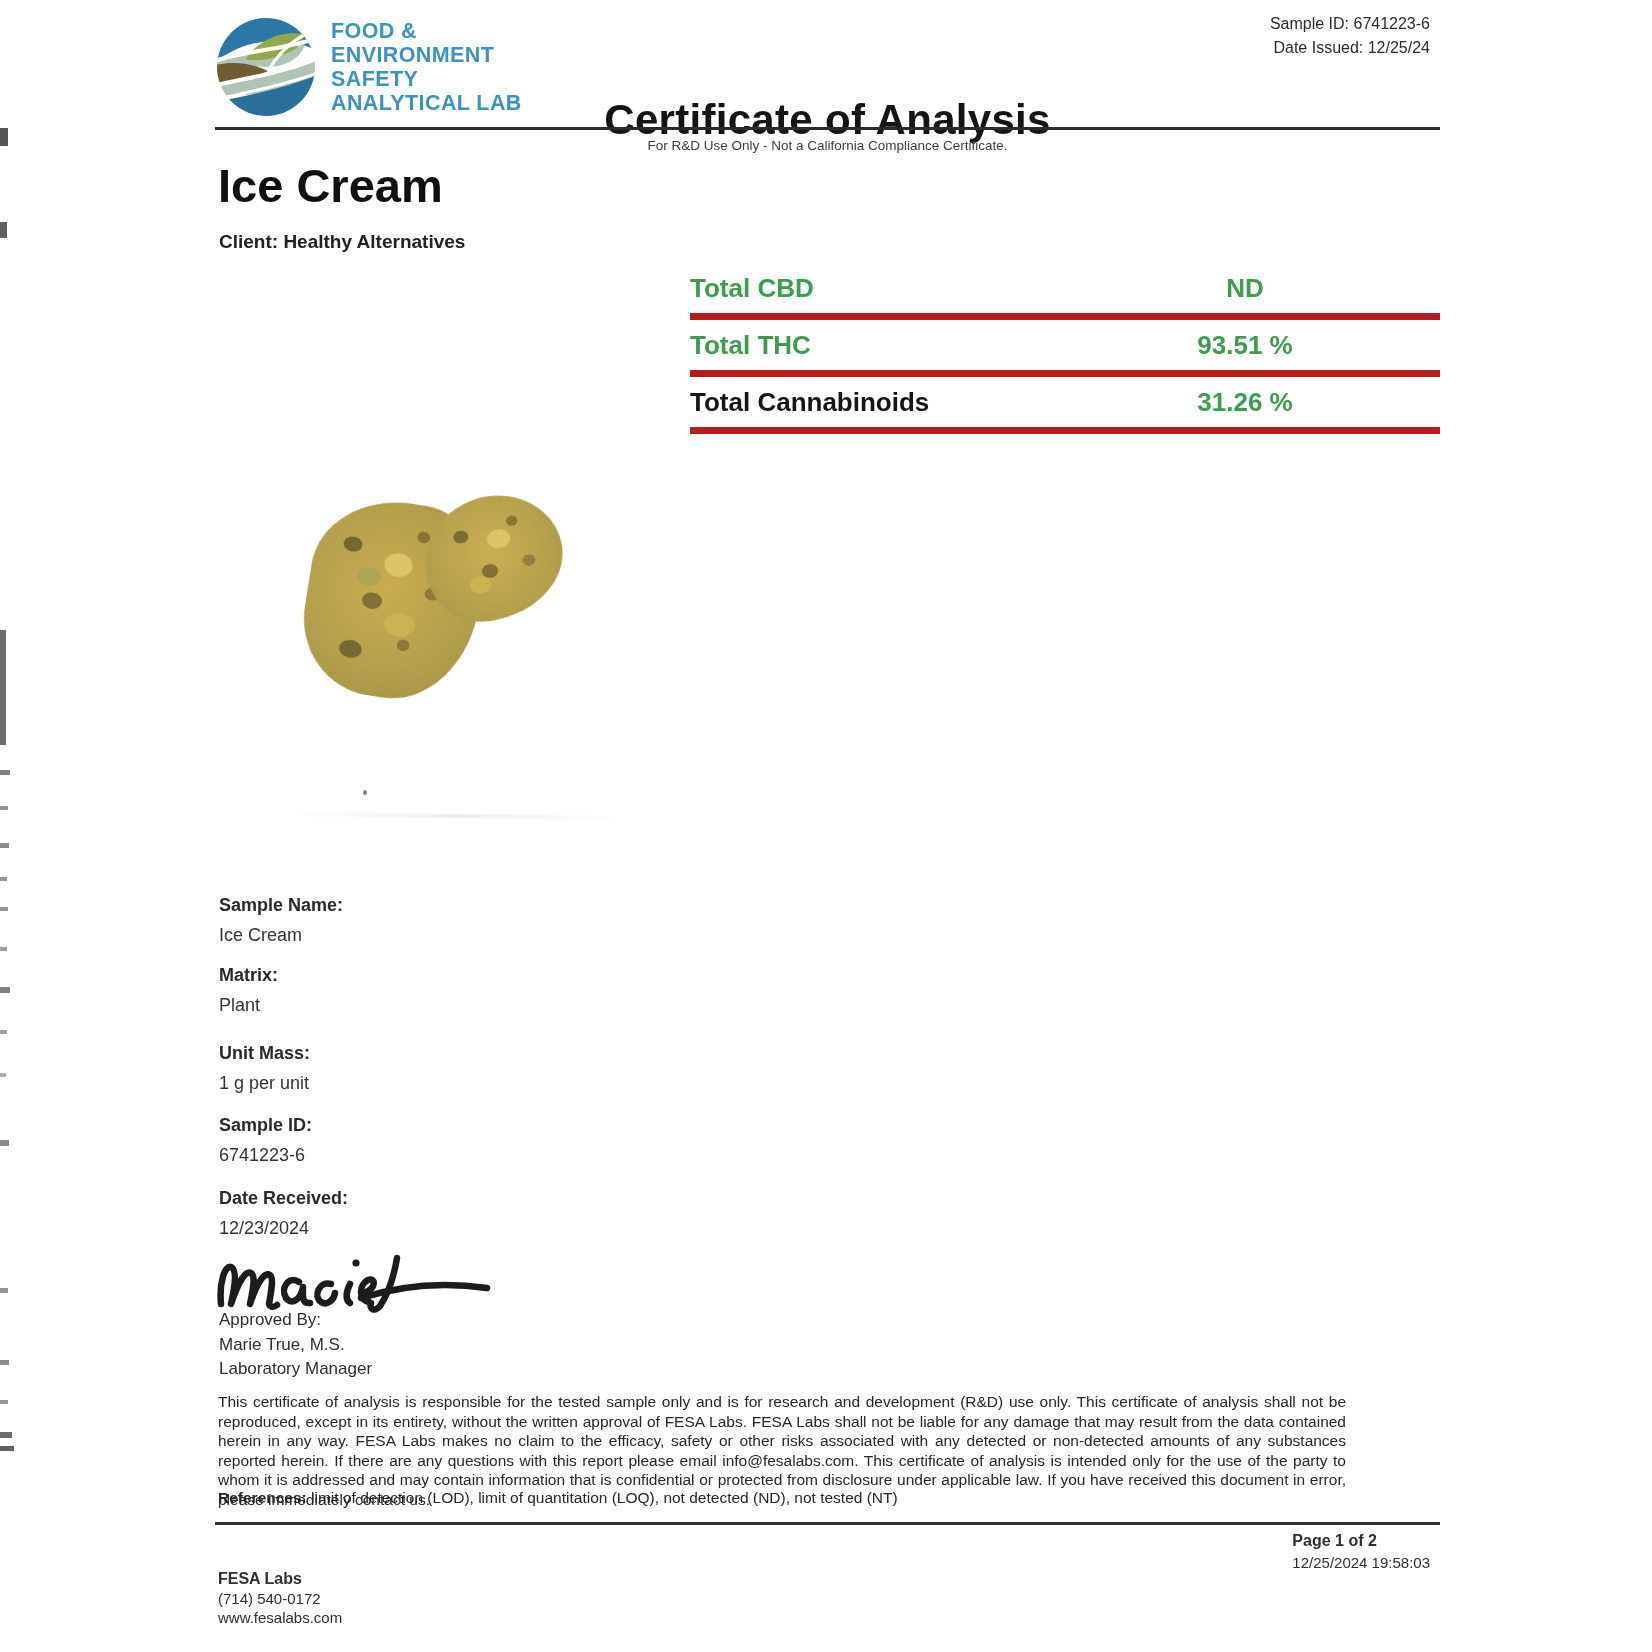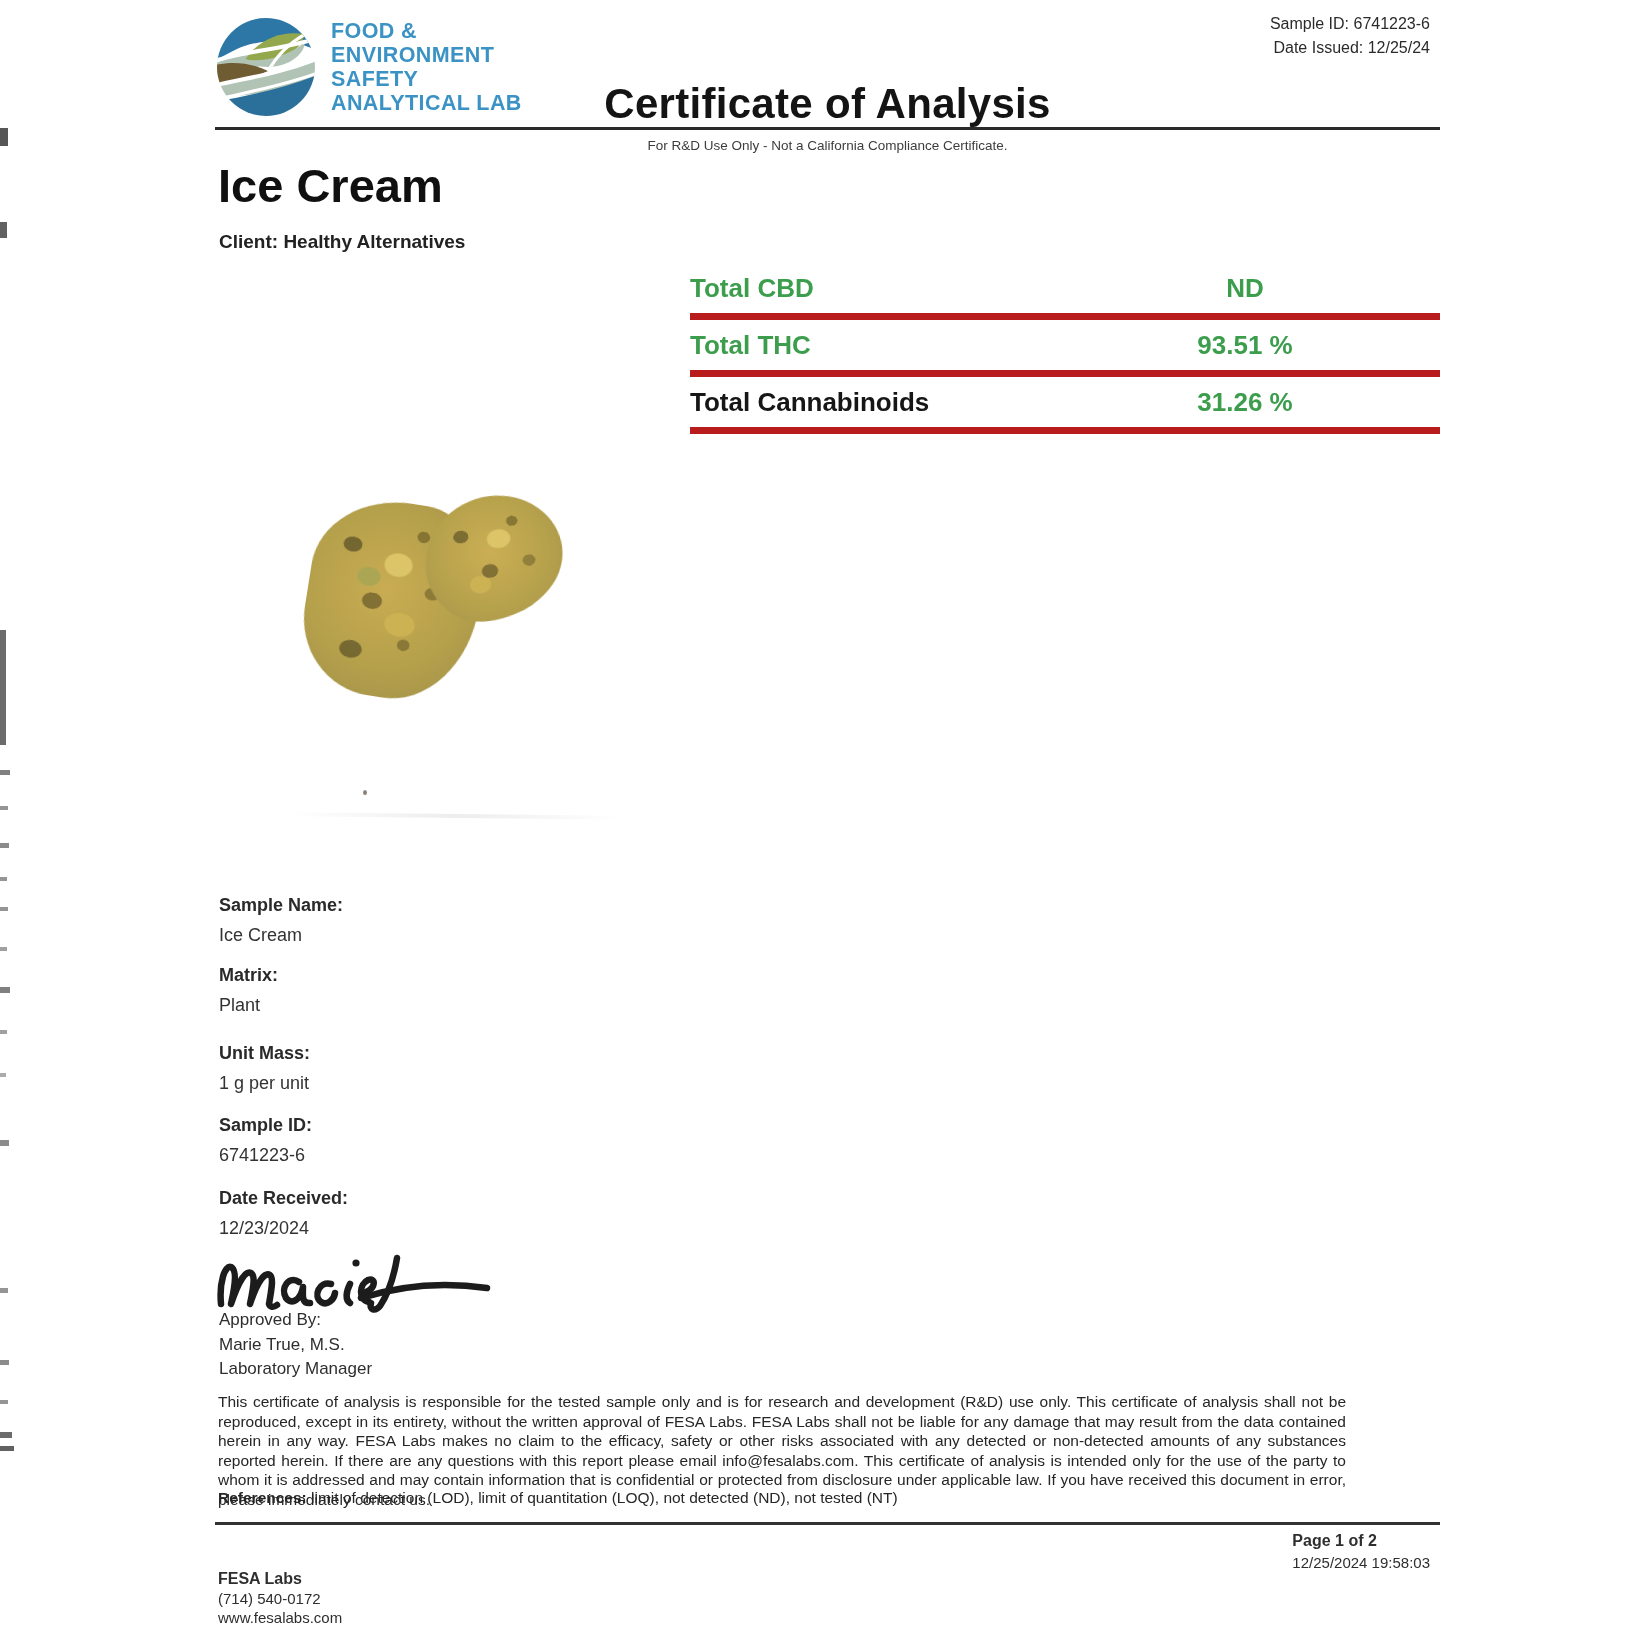--- a/index.html
+++ b/index.html
@@ -8,21 +8,21 @@
   #page {
     position:relative; width:1652px; height:1652px; background:#ffffff; overflow:hidden;
   }
 
   
   .hdr-meta { position:absolute; top:12px; right:222px; text-align:right;
     font-size:16px; line-height:24px; color:#2b2b2b; }
   .logo-wrap { position:absolute; left:215px; top:16px; display:flex; align-items:center; gap:14px; }
   .logo-mark { width:102px; height:102px; }
   .logo-word { color:#3b92c4; font-weight:bold; font-size:21.5px; line-height:24px; letter-spacing:.4px; }
-  .cert-title { position:absolute; left:215px; top:80px; width:1225px; text-align:center;
+  .cert-title { position:absolute; left:215px; top:96px; width:1225px; text-align:center;
     font-size:42px; font-weight:bold; color:#141414; letter-spacing:.3px; }
   .hdr-rule { position:absolute; left:215px; top:127px; width:1225px; height:3px; background:#2a2a2a; }
   .cert-sub { position:absolute; left:215px; top:138px; width:1225px; text-align:center;
     font-size:13.5px; color:#3d3d3d; }
 
   
   .product-title { position:absolute; left:218px; top:158px; font-size:47px; font-weight:bold; color:#101010; }
   .client-line { position:absolute; left:219px; top:231px; font-size:19px; font-weight:bold; color:#222; }
 
   

